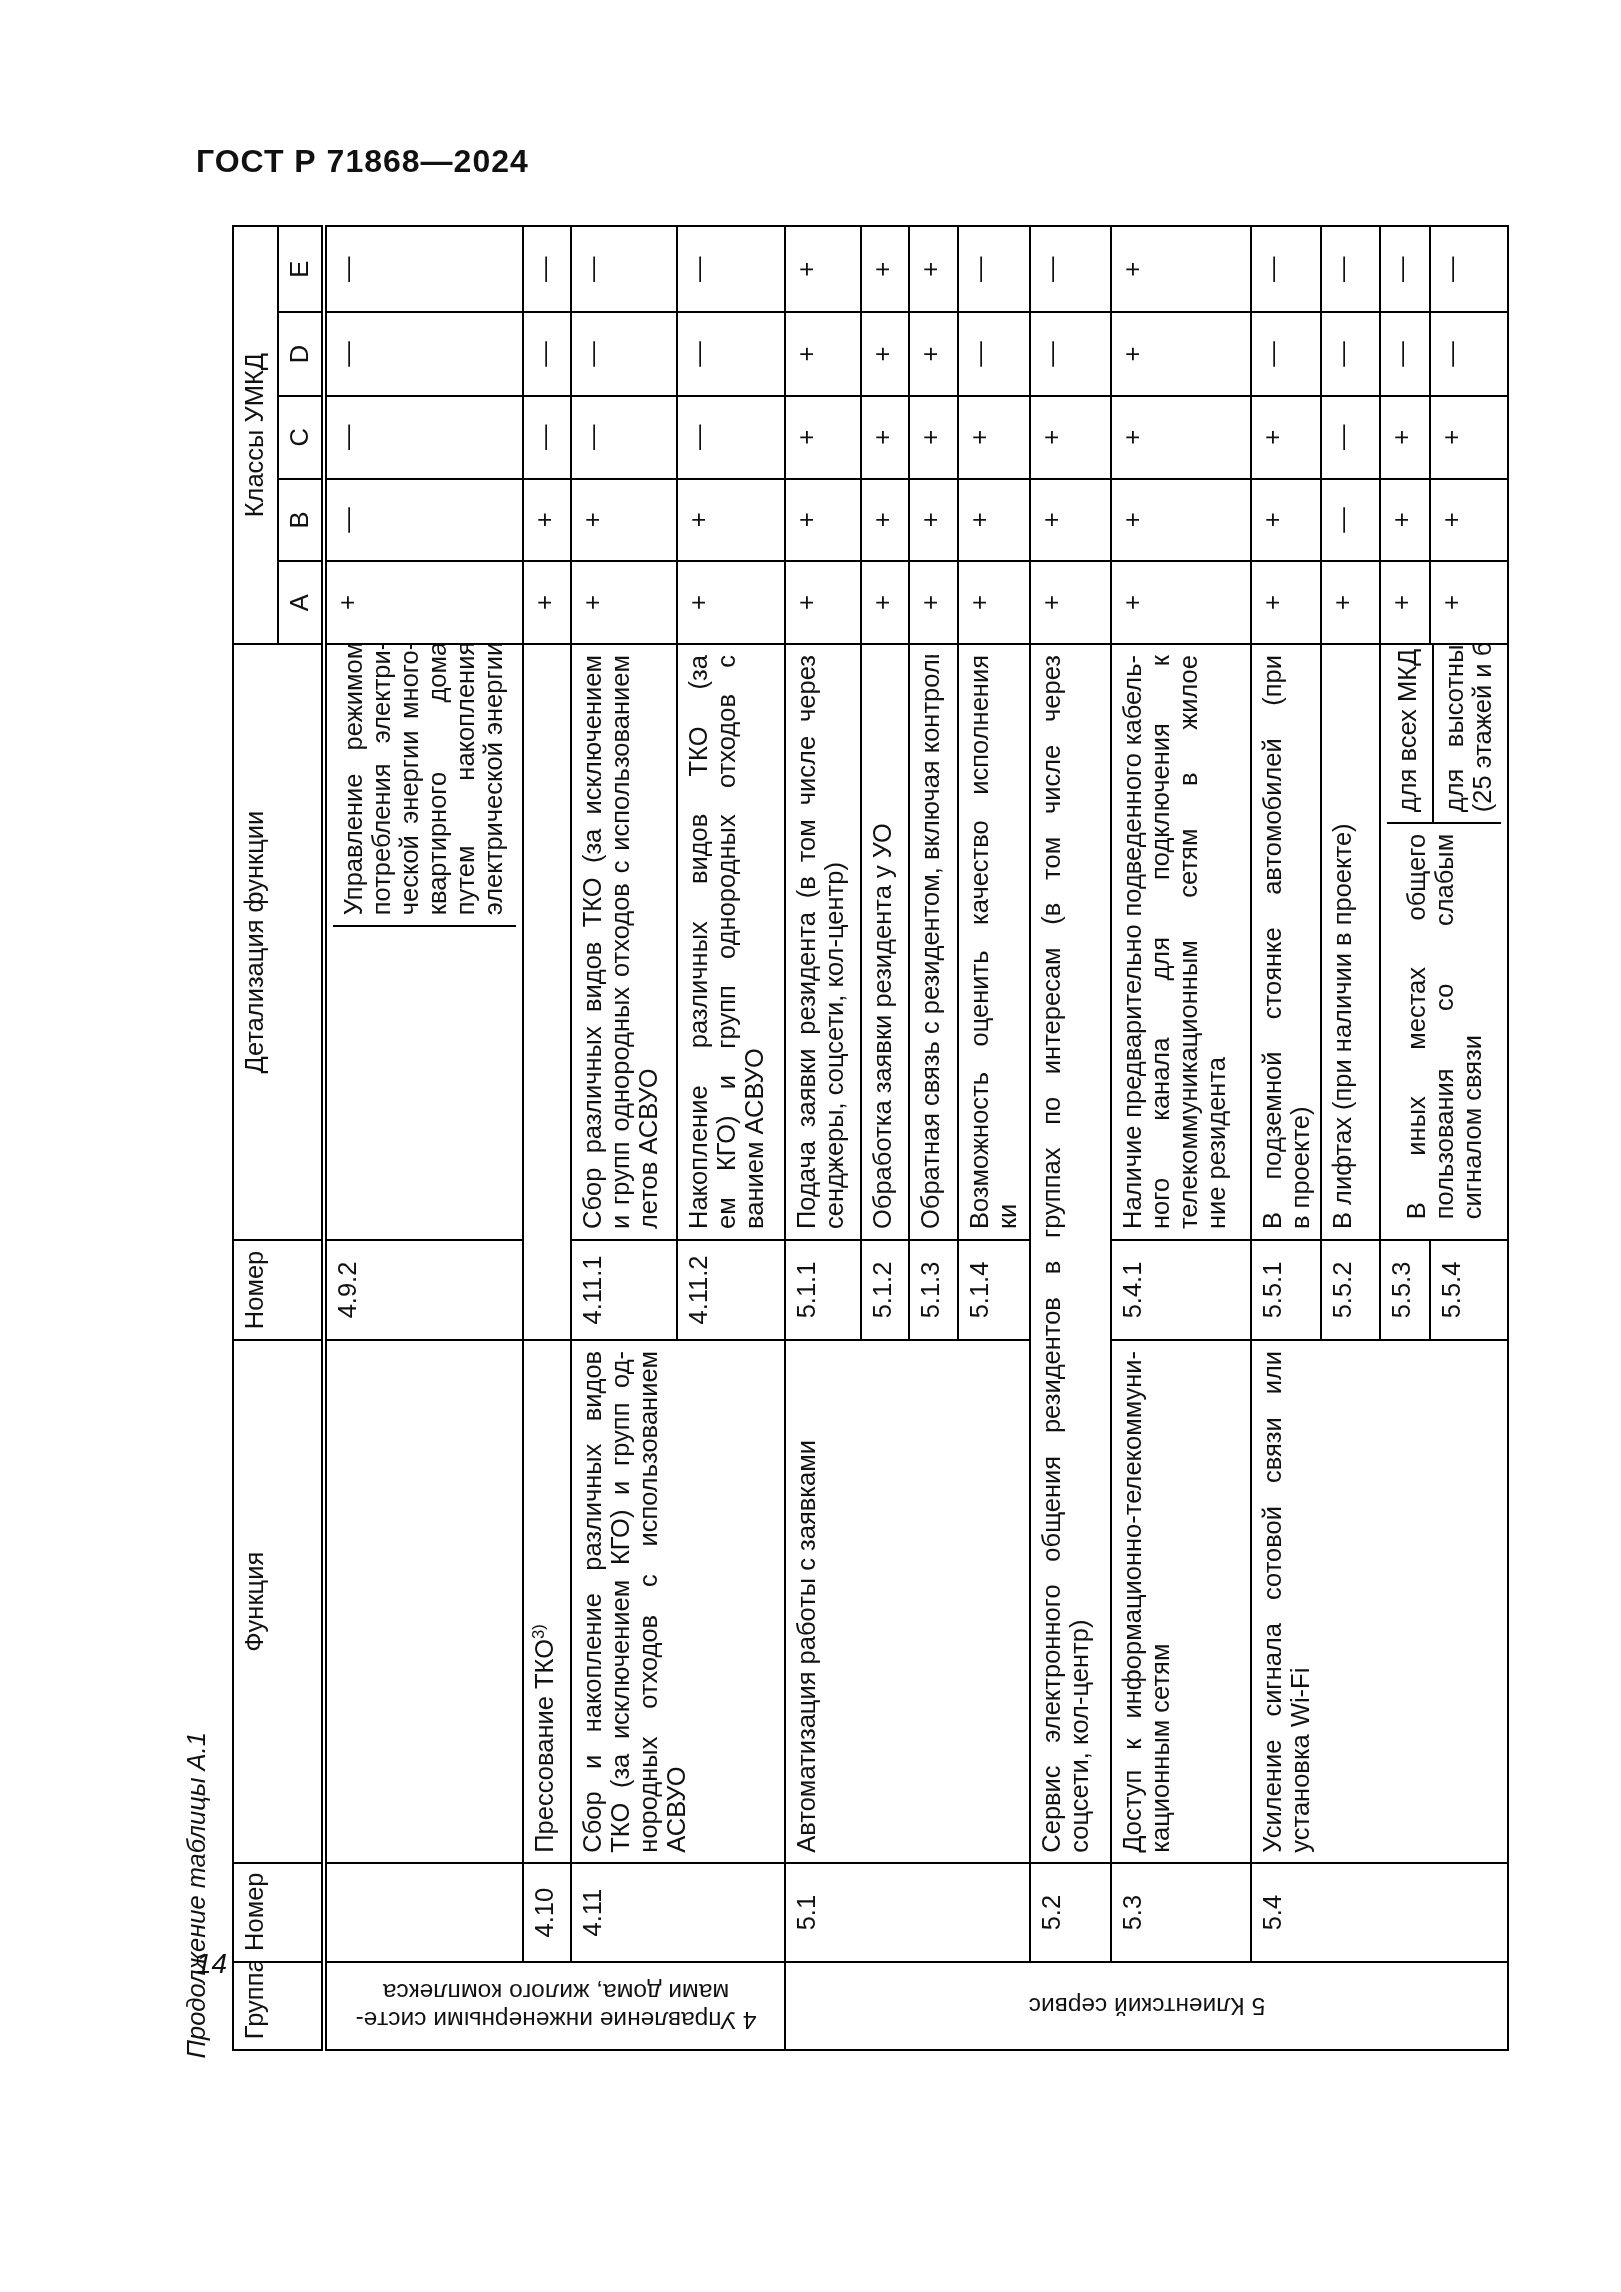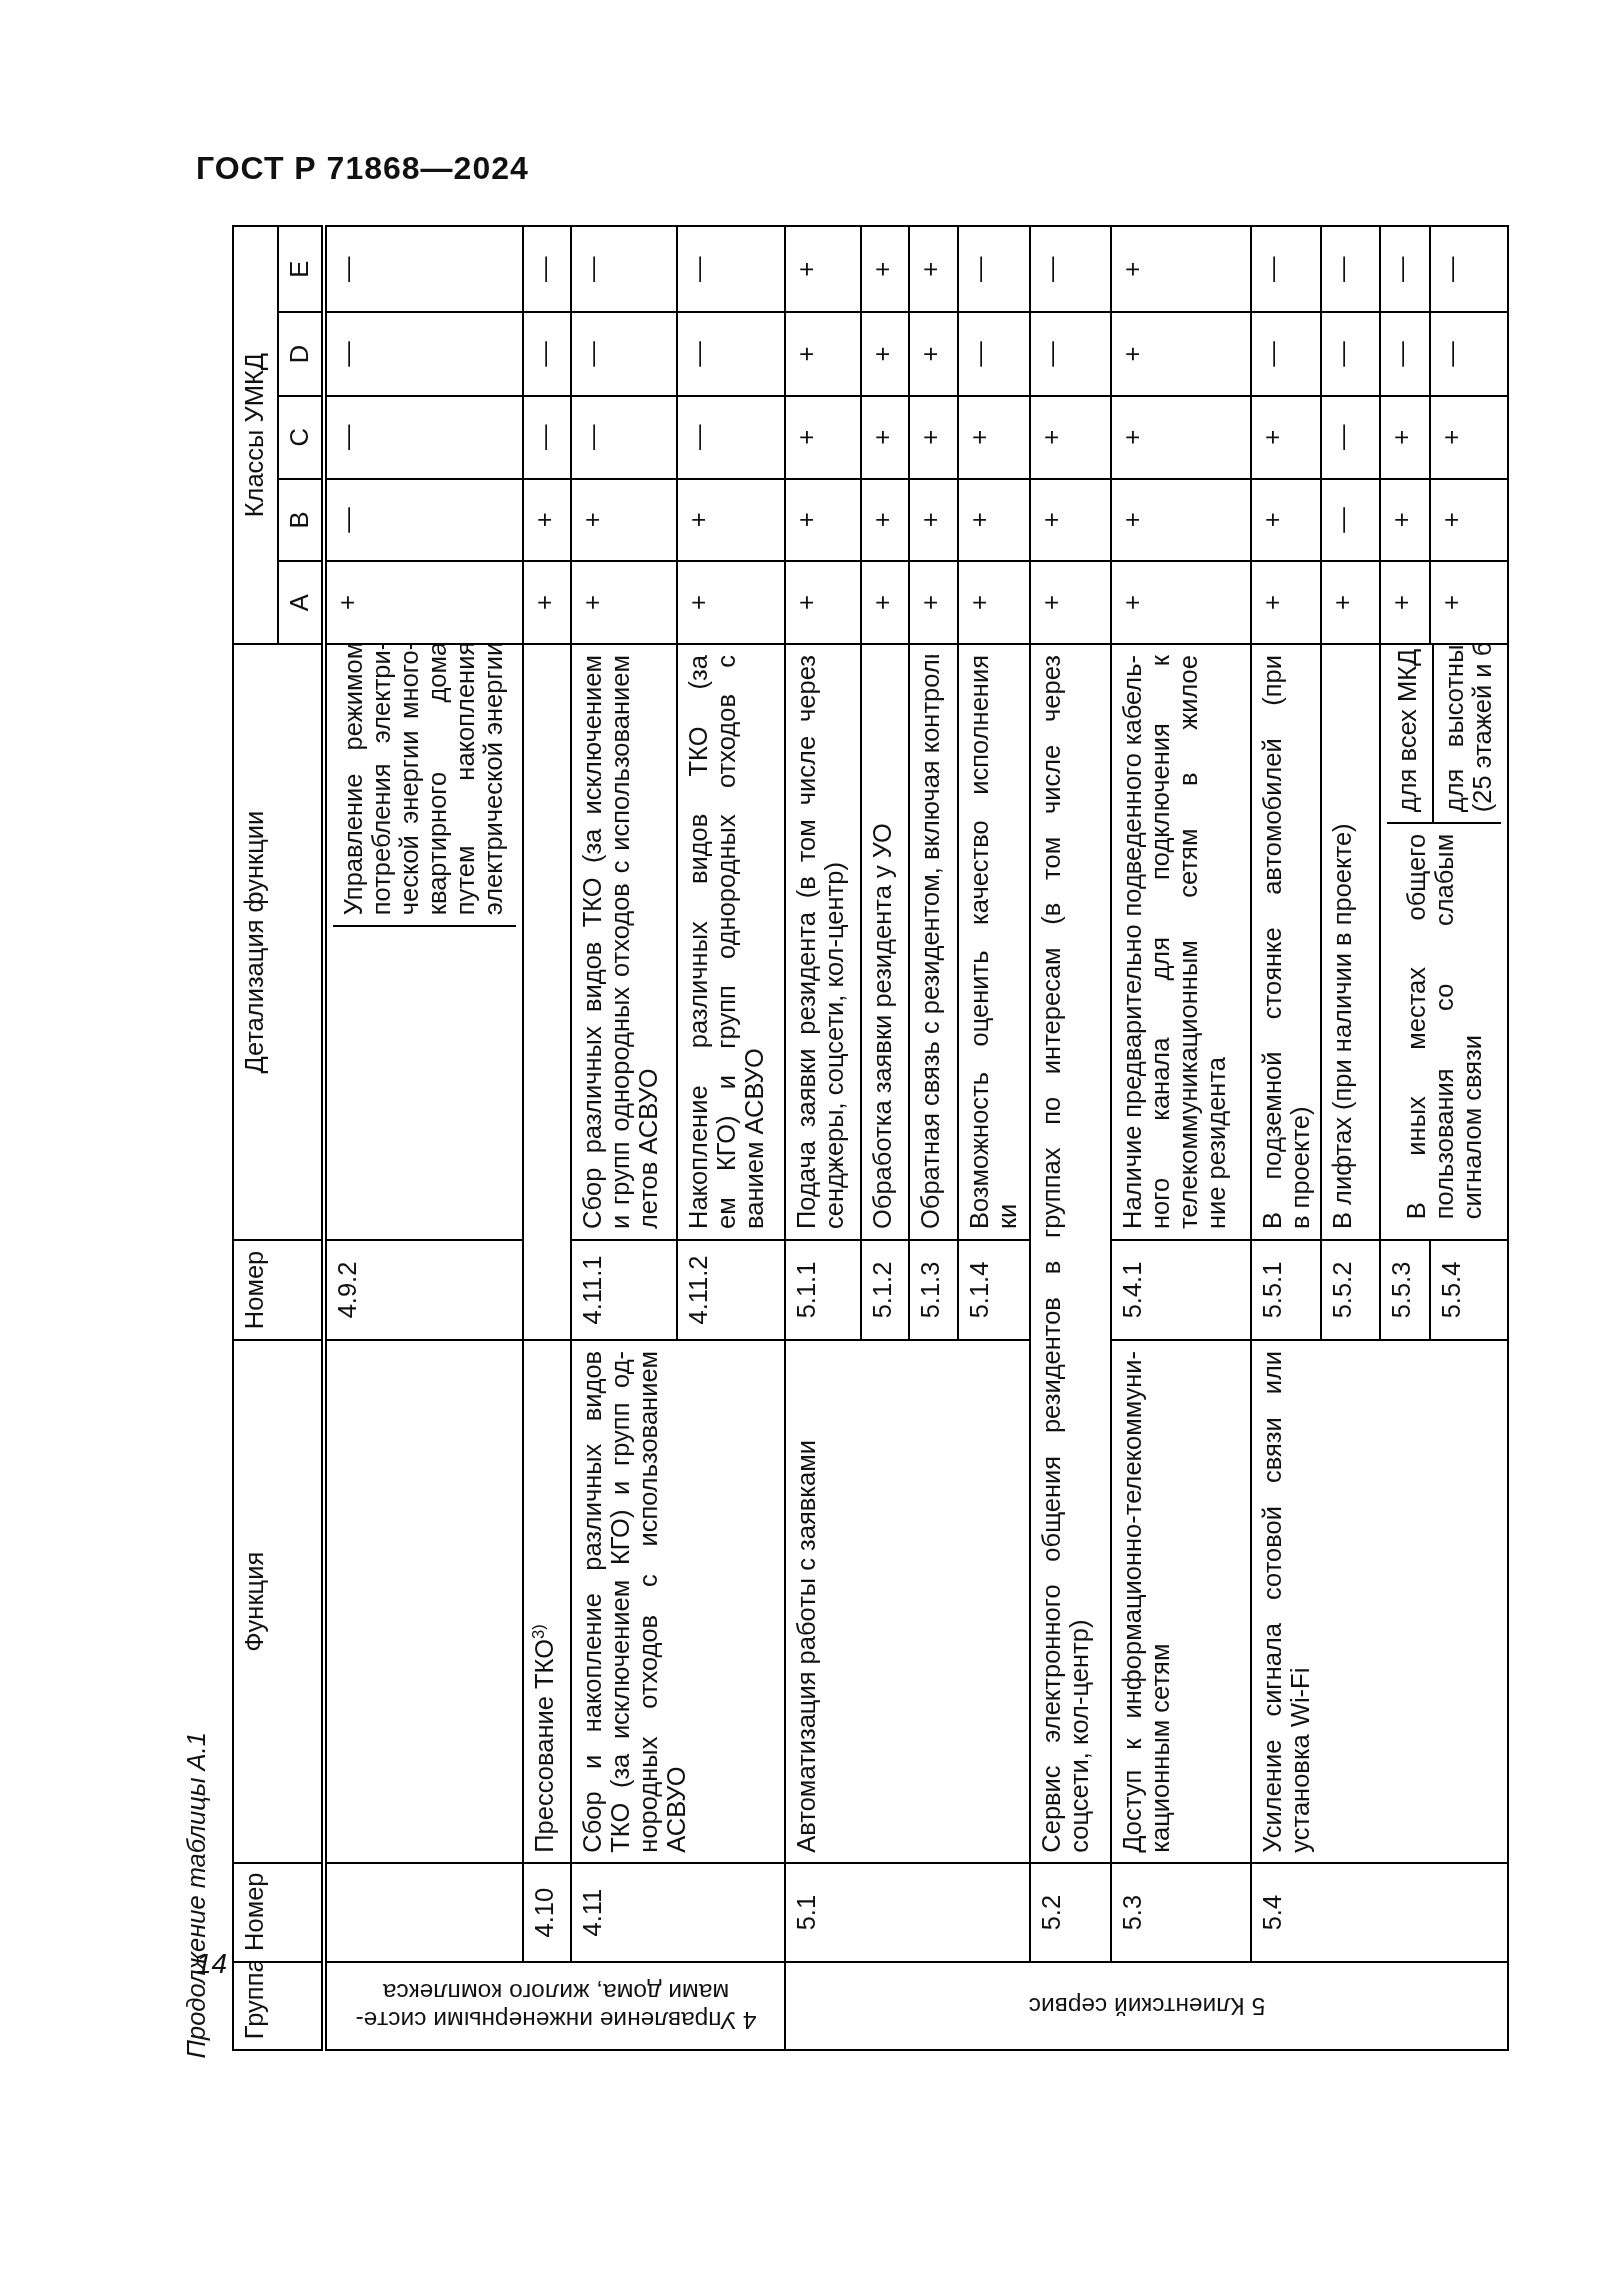--- a/index.html
+++ b/index.html
@@ -3,21 +3,21 @@
 <meta charset="utf-8">
 <style>
   * { margin:0; padding:0; box-sizing:border-box; }
   html,body { background:#ffffff; }
   body {
     position:relative; width:1621px; height:2293px;
     font-family:"Liberation Sans", sans-serif; color:#111;
   }
   .doc-title {
     position:absolute; left:196px; top:143px;
-    font-size:32px; font-weight:bold; letter-spacing:1px; white-space:nowrap;margin-top:7px;
+    font-size:32px; font-weight:bold; letter-spacing:1px; white-space:nowrap;
   }
   .page-num {
     position:absolute; left:196px; top:1948px; font-size:28px;font-style:italic;
   }
   .caption-wrap {
     position:absolute; left:178px; top:1735px; width:35px; height:323px;
   }
   .caption-inner {
     position:absolute; left:50%; top:50%;
     width:323px; transform:translate(-50%,-50%) rotate(-90deg);

